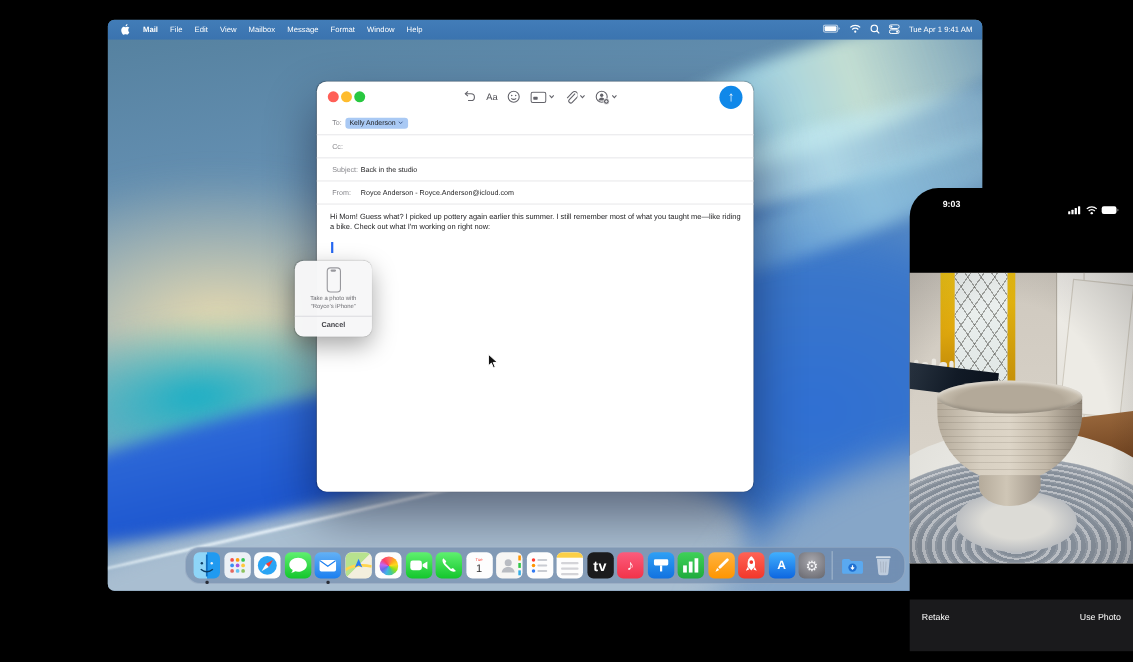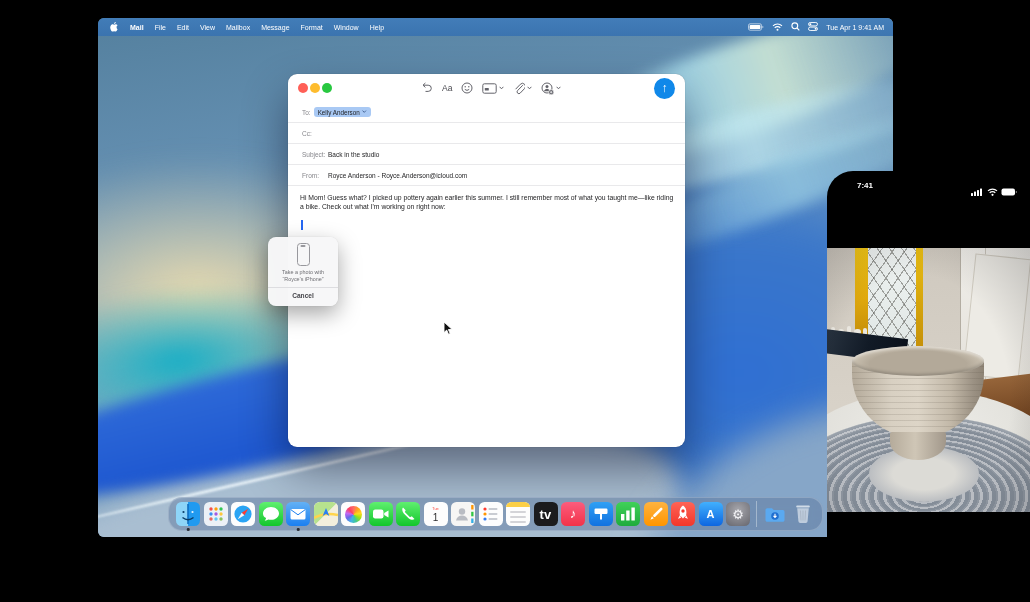--- a/index.html
+++ b/index.html
@@ -477,21 +477,21 @@
         <svg viewBox="0 0 24 24">
           <rect x="5.2" y="3.6" width="13.6" height="1.9" rx=".95" fill="rgba(226,233,240,.85)"></rect>
           <path d="M6.2 6.2h11.6l-1.2 13a1.9 1.9 0 0 1-1.9 1.7H9.3a1.9 1.9 0 0 1-1.9-1.7z" fill="rgba(222,230,238,.7)"></path>
           <path d="M9.5 8.5l.5 10M12 8.5v10M14.5 8.5l-.5 10" stroke="rgba(150,160,175,.6)" stroke-width=".8"></path>
         </svg>
       </div>
   </div>
 </div>
 
 <div class="iphone">
-  <span class="iptime">7:41</span>
+  <span class="iptime">9:03</span>
   <div class="ipicons">
     <span><svg width="12" height="8" viewBox="0 0 12 8">
           <rect x="0" y="5" width="2" height="3" rx=".5" fill="#fff"></rect>
           <rect x="3" y="3.6" width="2" height="4.4" rx=".5" fill="#fff"></rect>
           <rect x="6" y="2" width="2" height="6" rx=".5" fill="#fff"></rect>
           <rect x="9" y=".5" width="2" height="7.5" rx=".5" fill="#fff"></rect>
         </svg></span>
     <span><svg width="11" height="8" viewBox="0 0 11 8">
           <path d="M1 2.9a6.4 6.4 0 0 1 9 0" stroke="#fff" stroke-width="1.2" fill="none"></path>
           <path d="M2.7 4.8a3.9 3.9 0 0 1 5.6 0" stroke="#fff" stroke-width="1.2" fill="none"></path>
@@ -526,13 +526,17 @@
     <div class="ph-wheel"></div>
     <div class="ph-hub"></div>
     <div class="ph-pot">
       <div class="pot-body"></div>
         <div class="pot-foot"></div>
         <div class="pot-rim"></div>
     </div>
     <div class="ph-vig"></div>
   </div>
 
+  <div class="bbar">
+    <span class="retake">Retake</span>
+    <span class="usephoto">Use Photo</span>
+  </div>
 </div>
 
 </body></html>

